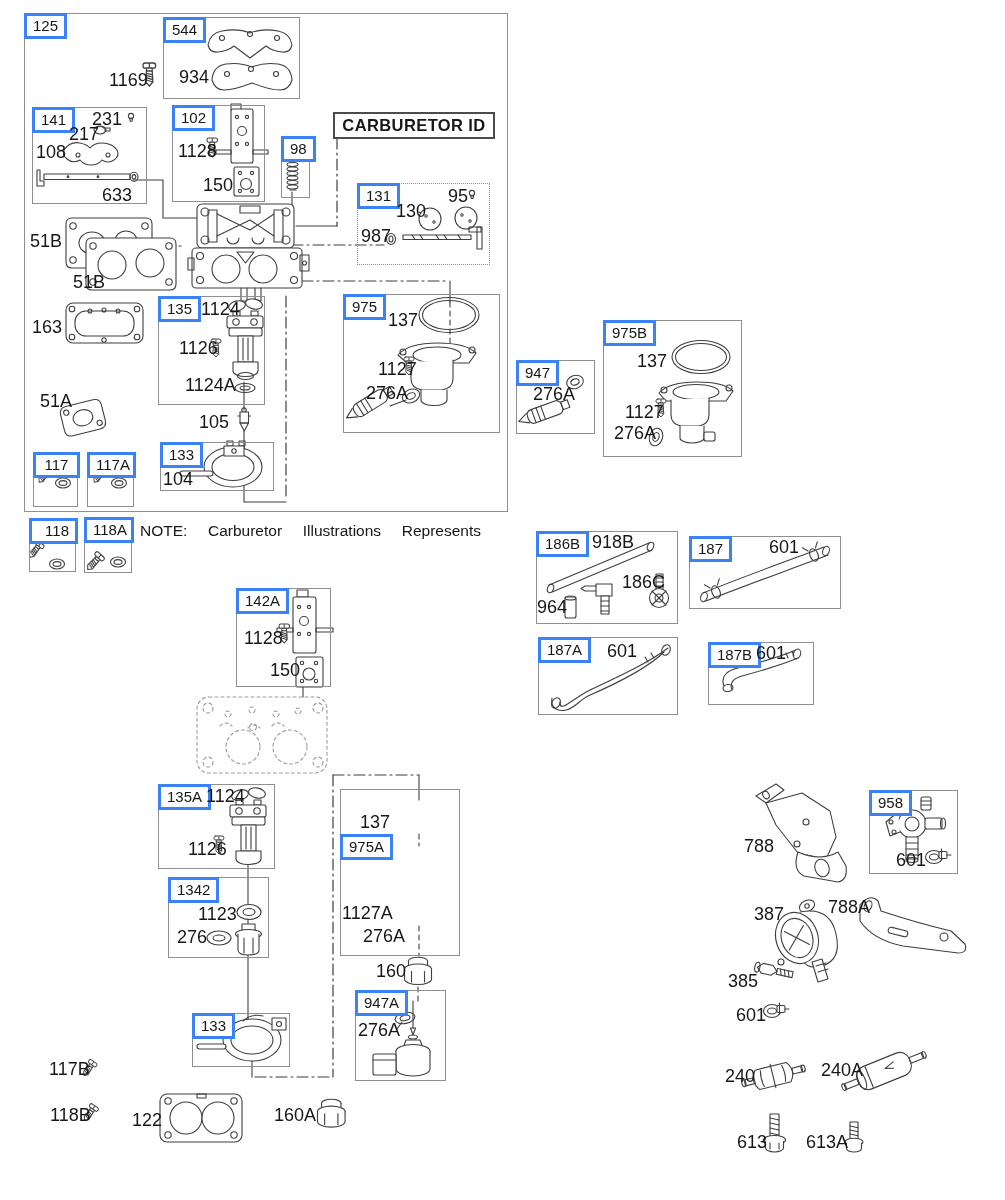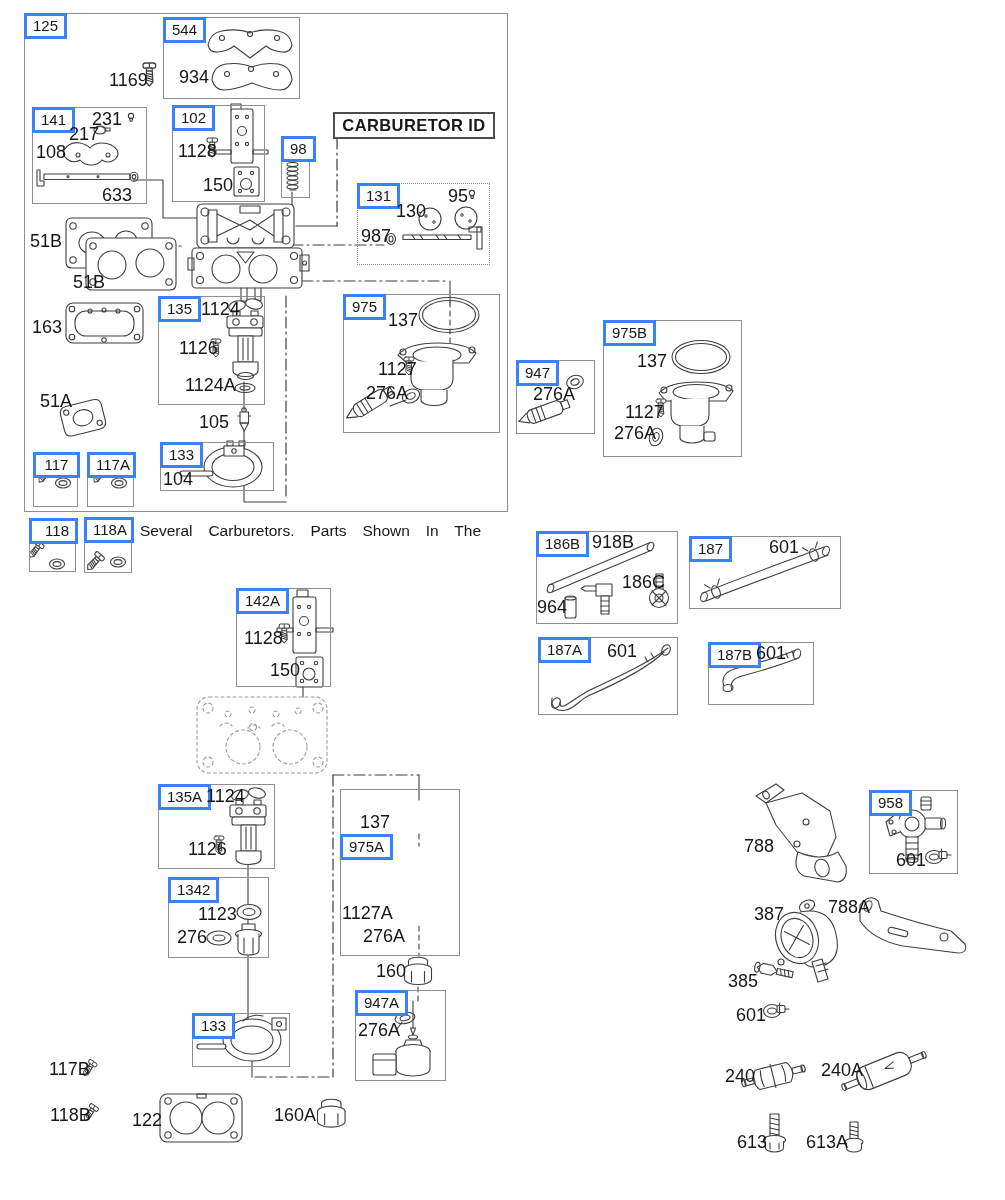--- a/index.html
+++ b/index.html
@@ -651,21 +651,21 @@
 <div class="blabel" style="left:236px;top:588px">142A</div>
 <div class="blabel" style="left:158px;top:784px">135A</div>
 <div class="blabel" style="left:340px;top:834px">975A</div>
 <div class="blabel" style="left:168px;top:877px">1342</div>
 <div class="blabel" style="left:192px;top:1013px">133</div>
 <div class="blabel" style="left:355px;top:990px">947A</div>
 <div class="blabel" style="left:869px;top:790px">958</div>
 
 <div class="cid">CARBURETOR ID</div>
 <div class="note">
-  <div class="j">Several Carburetors. Parts Shown In The</div>
+  <div class="j">NOTE: Carburetor Illustrations Represents</div>
 </div>
 
 <div class="plabel" style="left:109px;top:73px">1169</div>
 <div class="plabel" style="left:179px;top:70px">934</div>
 <div class="plabel" style="left:92px;top:112px">231</div>
 <div class="plabel" style="left:69px;top:127px">217</div>
 <div class="plabel" style="left:36px;top:145px">108</div>
 <div class="plabel" style="left:102px;top:188px">633</div>
 <div class="plabel" style="left:178px;top:144px">1128</div>
 <div class="plabel" style="left:203px;top:178px">150</div>

